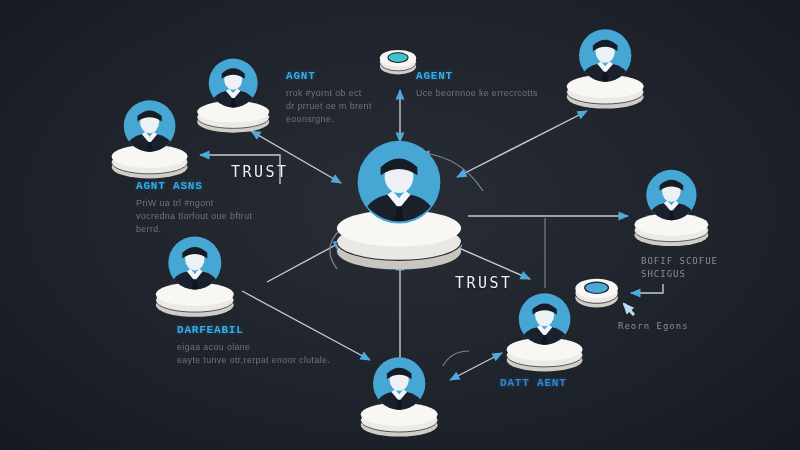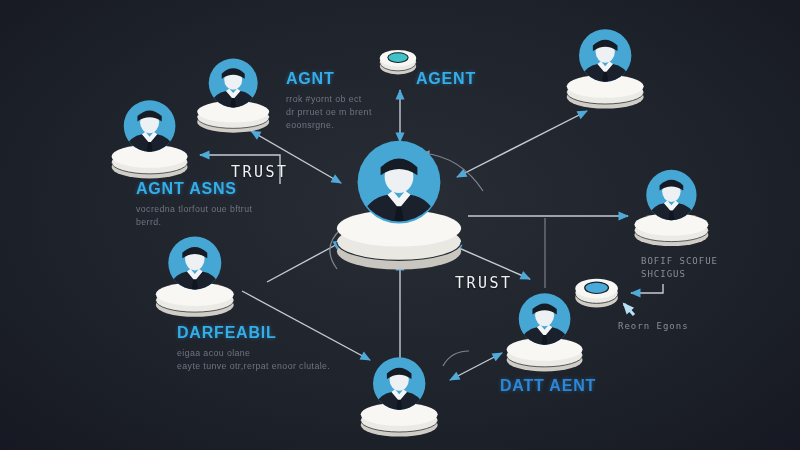--- a/index.html
+++ b/index.html
@@ -6,21 +6,21 @@
   #stage{
     position:relative;width:800px;height:450px;overflow:hidden;
     background:radial-gradient(ellipse 620px 380px at 50% 46%, #282d36 0%, #1e222a 55%, #131620 100%);
     font-family:"Liberation Sans", sans-serif;
   }
   #connector-layer{position:absolute;left:0;top:0;width:800px;height:450px;}
   .node{position:absolute;}
   .node svg{display:block;}
   .tblock{position:absolute;}
   .tblock .heading{
-    font-family:Liberation Sans, sans-serif;font-weight:bold;font-size:16px;
+    font-family:Liberation Mono, monospace;font-weight:bold;font-size:11px;
     letter-spacing:0.8px;margin:0 0 5px 0;text-shadow:0 0 4px rgba(40,150,220,.45);
   }
   .tblock .bodyline{
     font-size:8.8px;line-height:12.8px;color:#6d7681;letter-spacing:0.4px;
     font-family:"Liberation Sans", sans-serif;white-space:nowrap;
   }
   .trust-label{
     position:absolute;font-family:"DejaVu Sans Mono", monospace;font-weight:normal;
     font-size:15px;color:#eef1f4;letter-spacing:2.5px;white-space:nowrap;
     text-shadow:0 1px 2px rgba(0,0,0,.6);
@@ -265,23 +265,25 @@
     </div>
   <div id="text-layer">
       <div class="tblock" style="left: 286px; top: 70px;">
         <div class="heading" style="color: rgb(53, 174, 232);">AGNT</div>
         <div class="bodyline">rrok #yornt ob ect</div>
         <div class="bodyline">dr prruet oe m brent</div>
         <div class="bodyline">eoonsrgne.</div>
       </div>
       <div class="tblock" style="left: 416px; top: 70px;">
         <div class="heading" style="color: rgb(53, 174, 232);">AGENT</div>
+        <div class="bodyline">Uce beornnoe ke errecrcotts</div>
       </div>
       <div class="tblock" style="left: 136px; top: 180px;">
         <div class="heading" style="color: rgb(53, 174, 232);">AGNT ASNS</div>
+        <div class="bodyline">PriW ua trl #ngont</div>
         <div class="bodyline">vocredna tlorfout oue bftrut</div>
         <div class="bodyline">berrd.</div>
       </div>
       <div class="tblock" style="left: 177px; top: 315px;">
         <div class="heading" style="color: rgb(53, 174, 232); margin-top: 9px;">DARFEABIL</div>
         <div class="bodyline">eigaa acou olane</div>
         <div class="bodyline">eayte tunve otr,rerpat enoor clutale.</div>
       </div>
       <div class="tblock" style="left: 500px; top: 377px;">
         <div class="heading" style="color: rgb(46, 134, 216);">DATT AENT</div>

